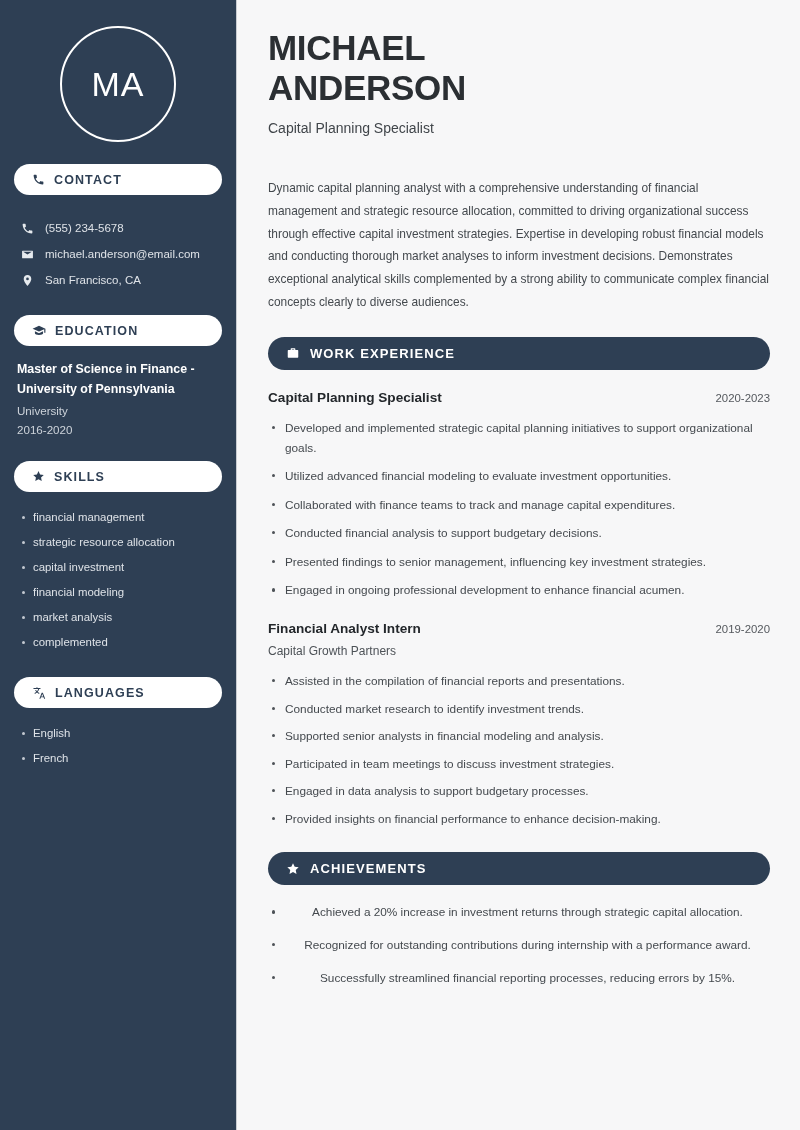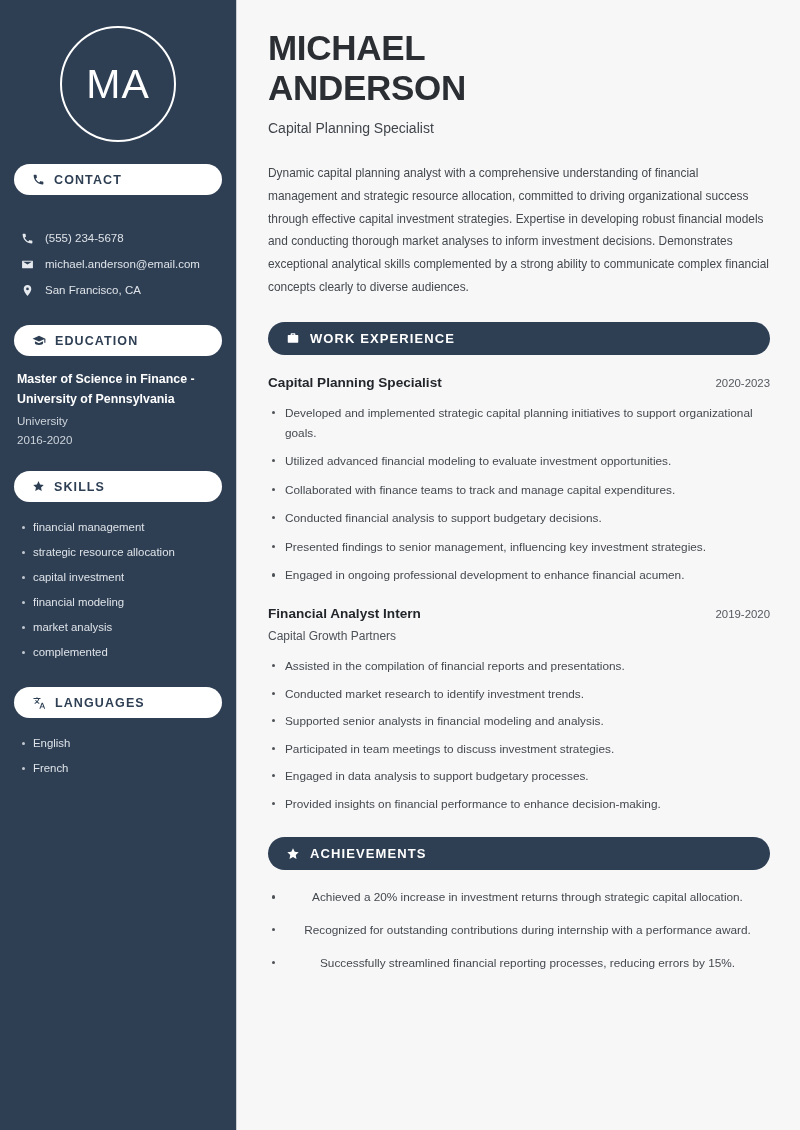--- a/index.html
+++ b/index.html
@@ -39,21 +39,21 @@
     width: 116px;
     height: 116px;
     border-radius: 50%;
     border: 2px solid #ffffff;
     display: flex;
     align-items: center;
     justify-content: center;
   }
   .avatar-initials {
     color: #ffffff;
-    font-size: 41px;
+    font-size: 34px;
     font-weight: 400;
     letter-spacing: 1px;
     line-height: 1;
   }
 
   .pill {
     margin-top: 22px;
     background: #ffffff;
     border-radius: 22px;
     height: 31px;
@@ -63,21 +63,21 @@
     gap: 9px;
   }
   .pill-label {
     color: #2e3f54;
     font-size: 12.5px;
     font-weight: bold;
     letter-spacing: 1.1px;
   }
   .pill svg { display: block; }
 
-  .contact-list { margin-top: 30px; }
+  .contact-list { margin-top: 20px; }
   .contact-row {
     display: flex;
     align-items: center;
     gap: 11px;
     height: 26px;
     padding-left: 7px;
   }
   .contact-row .txt {
     color: #dfe3e8;
     font-size: 11.5px;
@@ -139,21 +139,21 @@
   }
   .job-title {
     color: #40454a;
     font-size: 14px;
     margin-top: 12px;
   }
   .summary {
     color: #44494e;
     font-size: 11.9px;
     line-height: 1.92;
-    margin-top: 26px;
+    margin-top: 41px;
   }
 
   .section-bar {
     margin-top: 23px;
     background: #2e3f54;
     border-radius: 22px;
     height: 33px;
     display: flex;
     align-items: center;
     padding-left: 18px;

